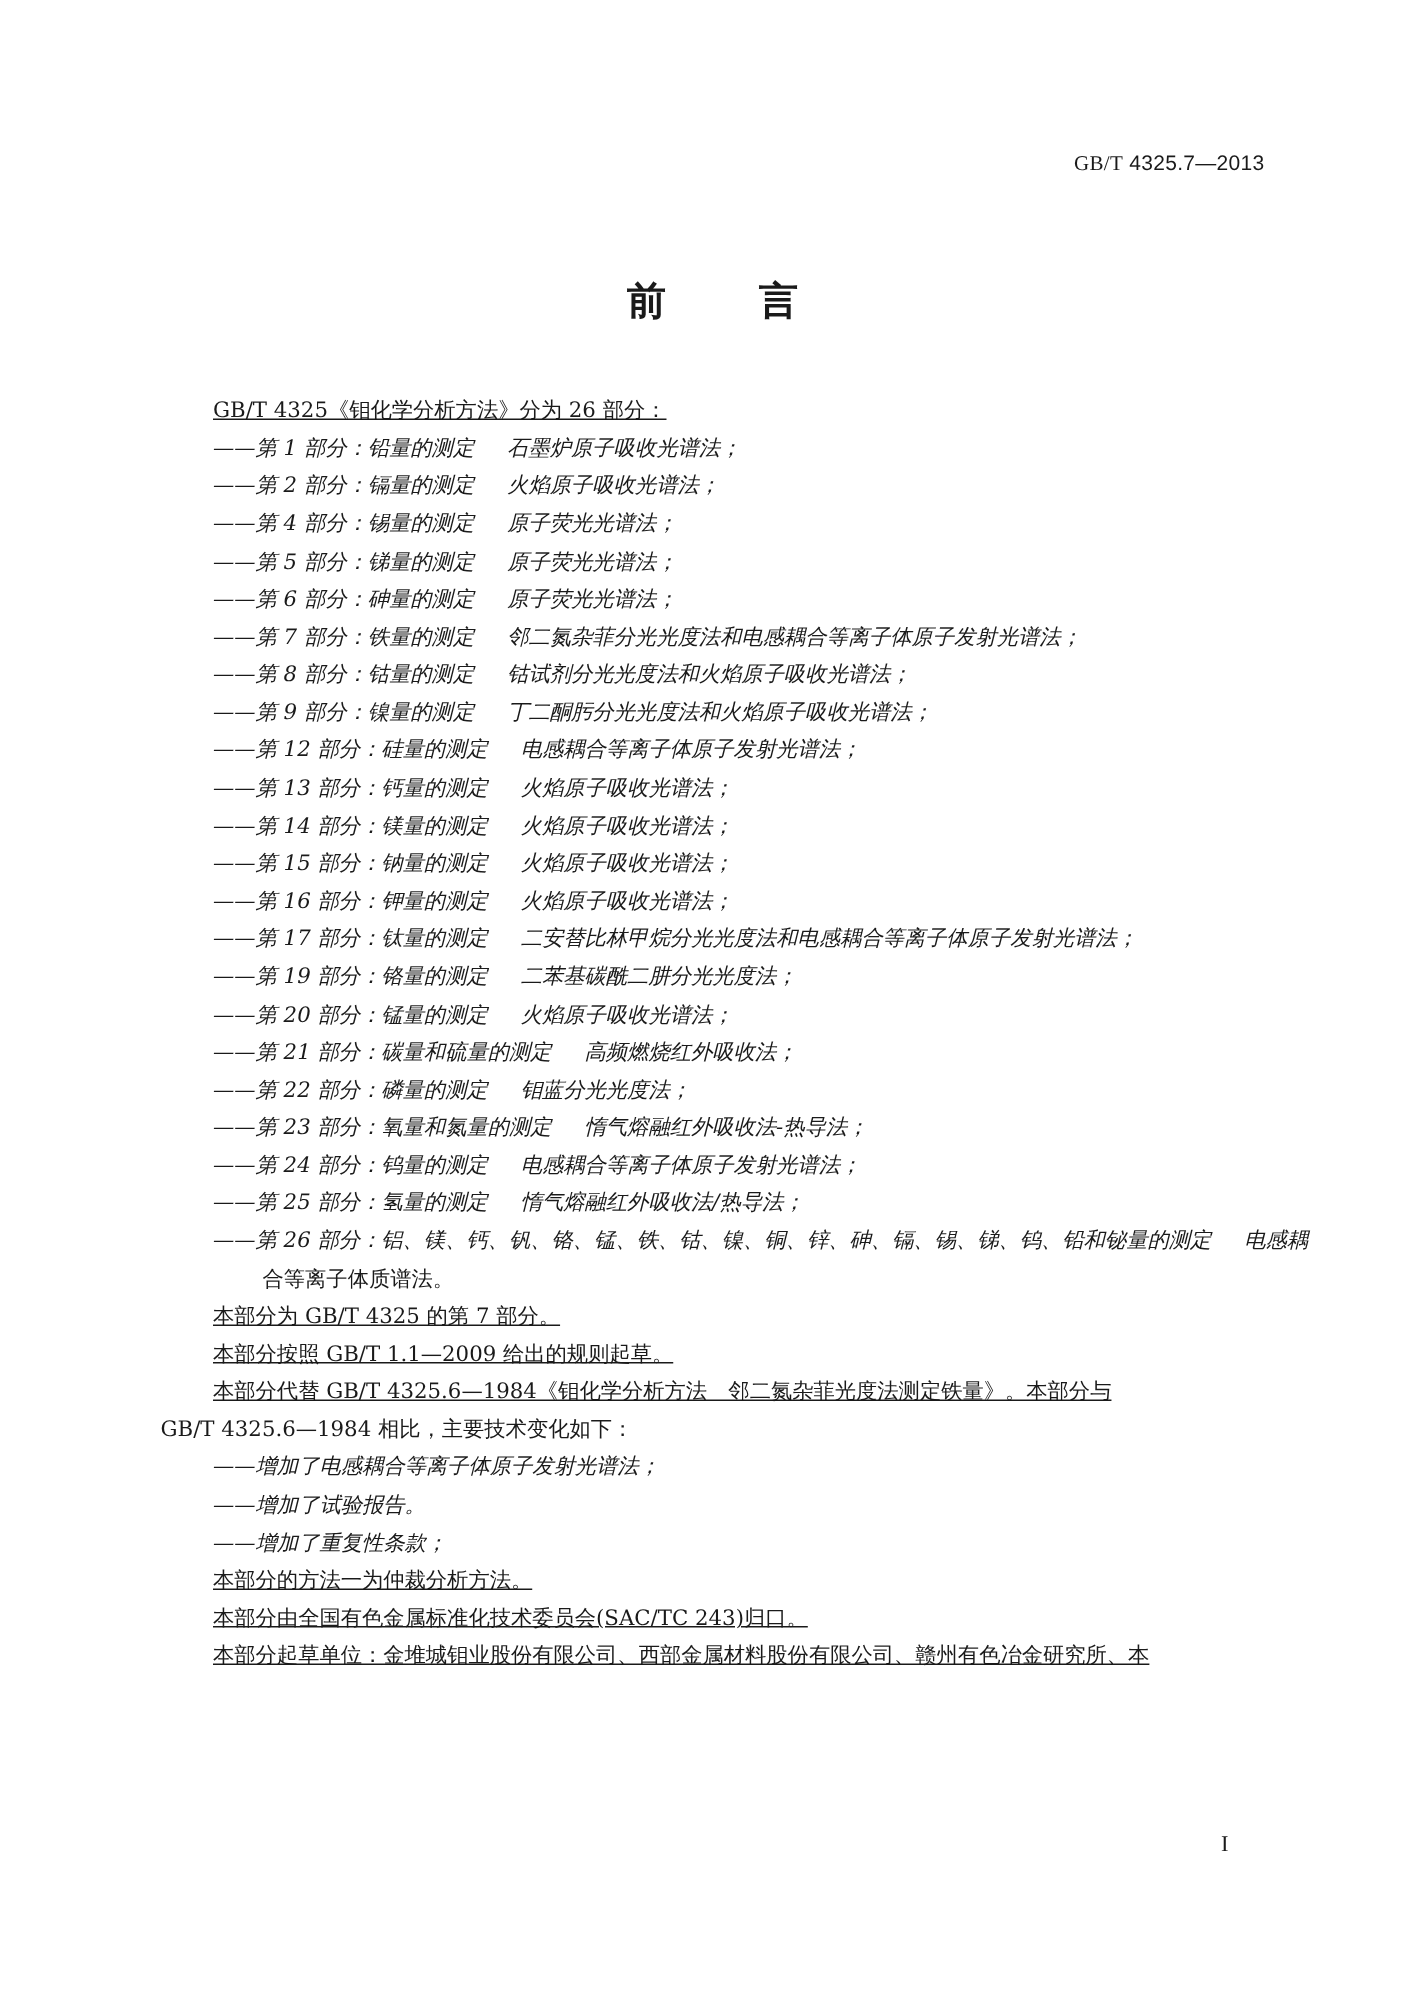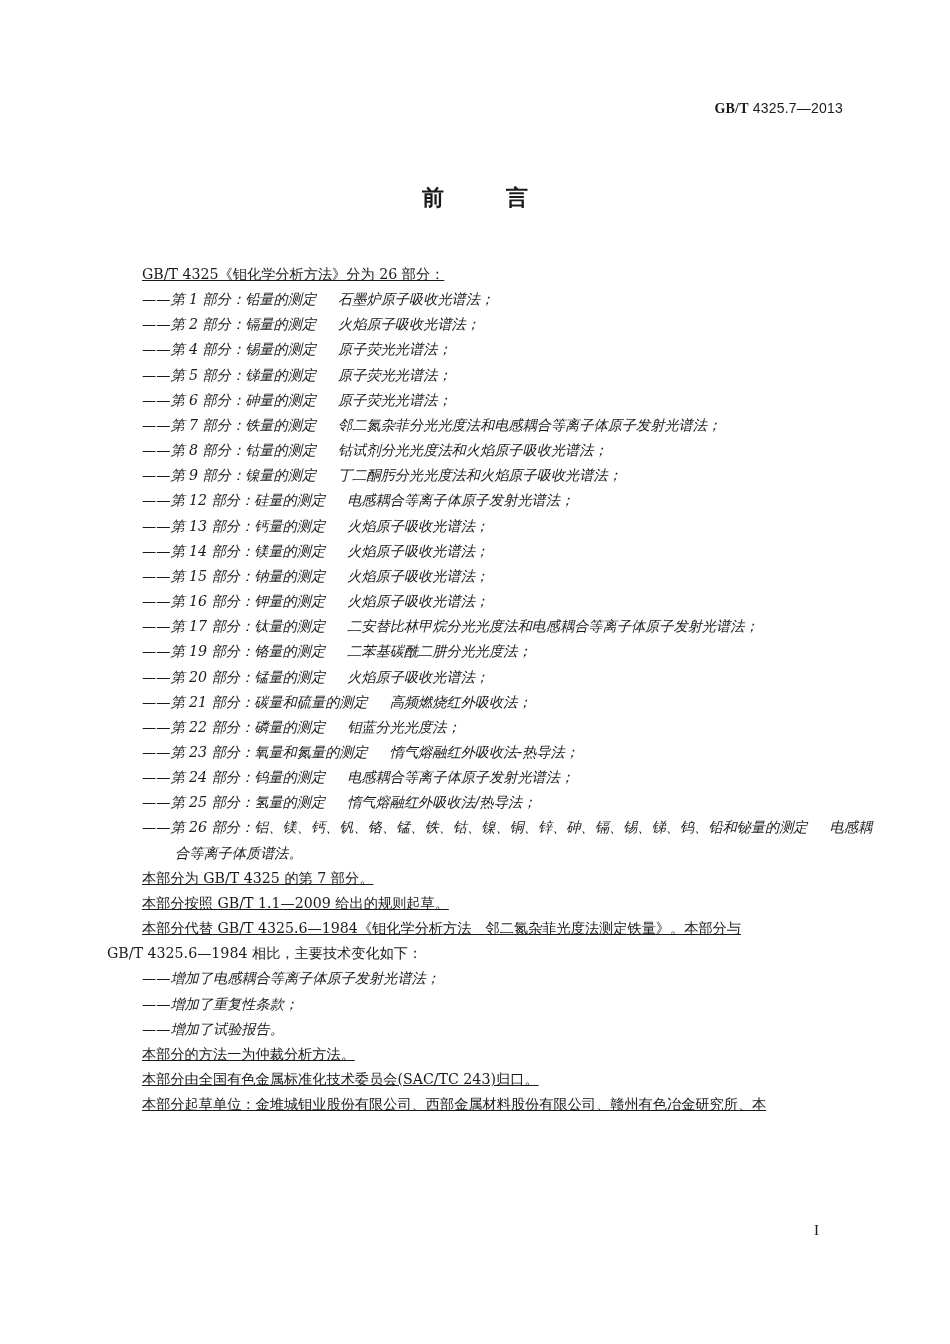--- a/index.html
+++ b/index.html
@@ -6,34 +6,34 @@
     body {
       width: 950px; height: 1344px; position: relative; overflow: hidden;
       font-family: "DejaVu Serif", "Liberation Serif", serif;
       color: #1a1a1a;
     }
     .std-code {
       position: absolute; top: 100px; right: 107px;
       font-family: "Liberation Sans", sans-serif;
       font-size: 14px; letter-spacing: 0.2px;
     }
-    .std-code b { font-family: "Liberation Serif", serif; font-weight: bold; margin-left: 44px; }
+    .std-code b { font-family: "Liberation Serif", serif; font-weight: normal; margin-left: 44px; }
     .title {
       position: absolute; top: 183px; left: 0; width: 950px; text-align: center;
       font-family: "DejaVu Sans", sans-serif; font-weight: bold;
-      font-size: 22px; letter-spacing: 62px; text-indent: 62px;
+      font-size: 26px; letter-spacing: 62px; text-indent: 62px;
     }
     .content {
       position: absolute; top: 262px; left: 107px; width: 737px;
       font-size: 14.2px; line-height: 25.15px;
     }
     .line { white-space: nowrap; }
     .p-indent { padding-left: 35px; text-decoration: underline; }
     .dash-item { padding-left: 35px; font-style: italic; }
-    .dash-cont { padding-left: 68px; font-style: italic; }
+    .dash-cont { padding-left: 68px; }
     .noindent { padding-left: 0; }
     .gap { display: inline-block; width: 22px; }
     .page-no {
       position: absolute; top: 1222px; left: 814px;
       font-family: "Liberation Serif", serif; font-size: 15px;
     }
   </style>
 </head>
 <body>
 
@@ -73,22 +73,22 @@
     <div class="line dash-cont">合等离子体质谱法。</div>
   </div>
 
   <div class="line p-indent">本部分为 GB/T 4325 的第 7 部分。</div>
   <div class="line p-indent">本部分按照 GB/T 1.1—2009 给出的规则起草。</div>
   <div class="line p-indent">本部分代替 GB/T 4325.6—1984《钼化学分析方法　邻二氮杂菲光度法测定铁量》。本部分与</div>
   <div class="line noindent">GB/T 4325.6—1984 相比，主要技术变化如下：</div>
 
   <div>
     <div class="line dash-item">——增加了电感耦合等离子体原子发射光谱法；</div>
+    <div class="line dash-item">——增加了试验报告。</div>
     <div class="line dash-item">——增加了重复性条款；</div>
-    <div class="line dash-item">——增加了试验报告。</div>
   </div>
 
   <div class="line p-indent">本部分的方法一为仲裁分析方法。</div>
   <div class="line p-indent">本部分由全国有色金属标准化技术委员会(SAC/TC 243)归口。</div>
   <div class="line p-indent">本部分起草单位：金堆城钼业股份有限公司、西部金属材料股份有限公司、赣州有色冶金研究所、本</div>
 </div>
 
 <div class="page-no">I</div>
 
 </body></html>

